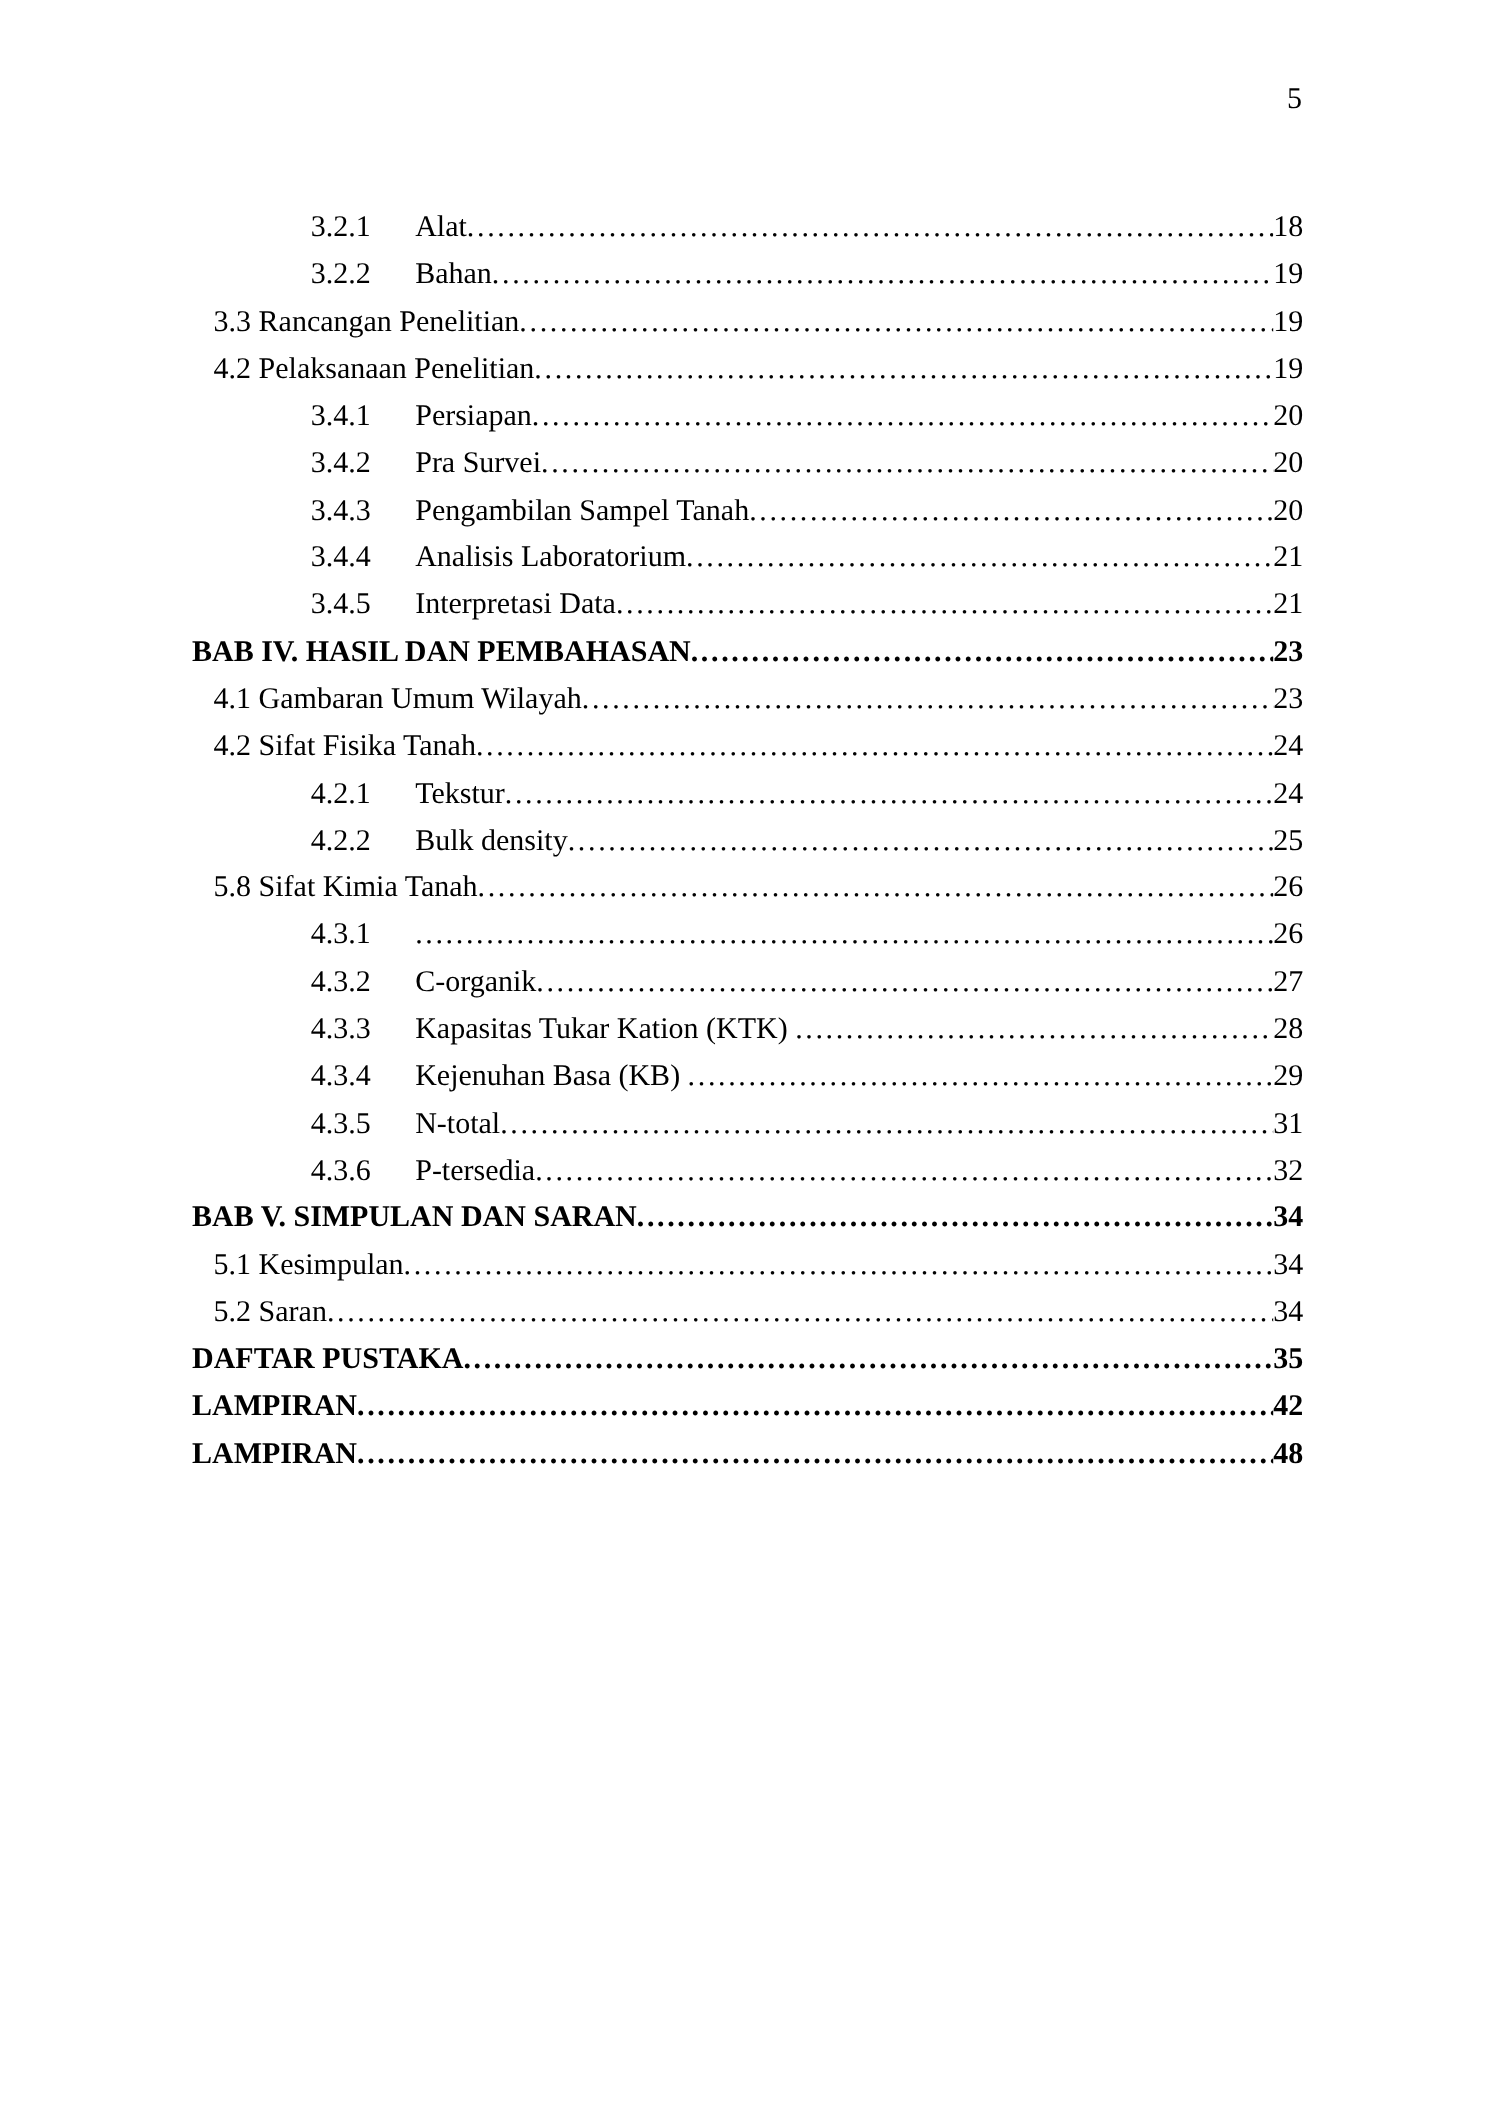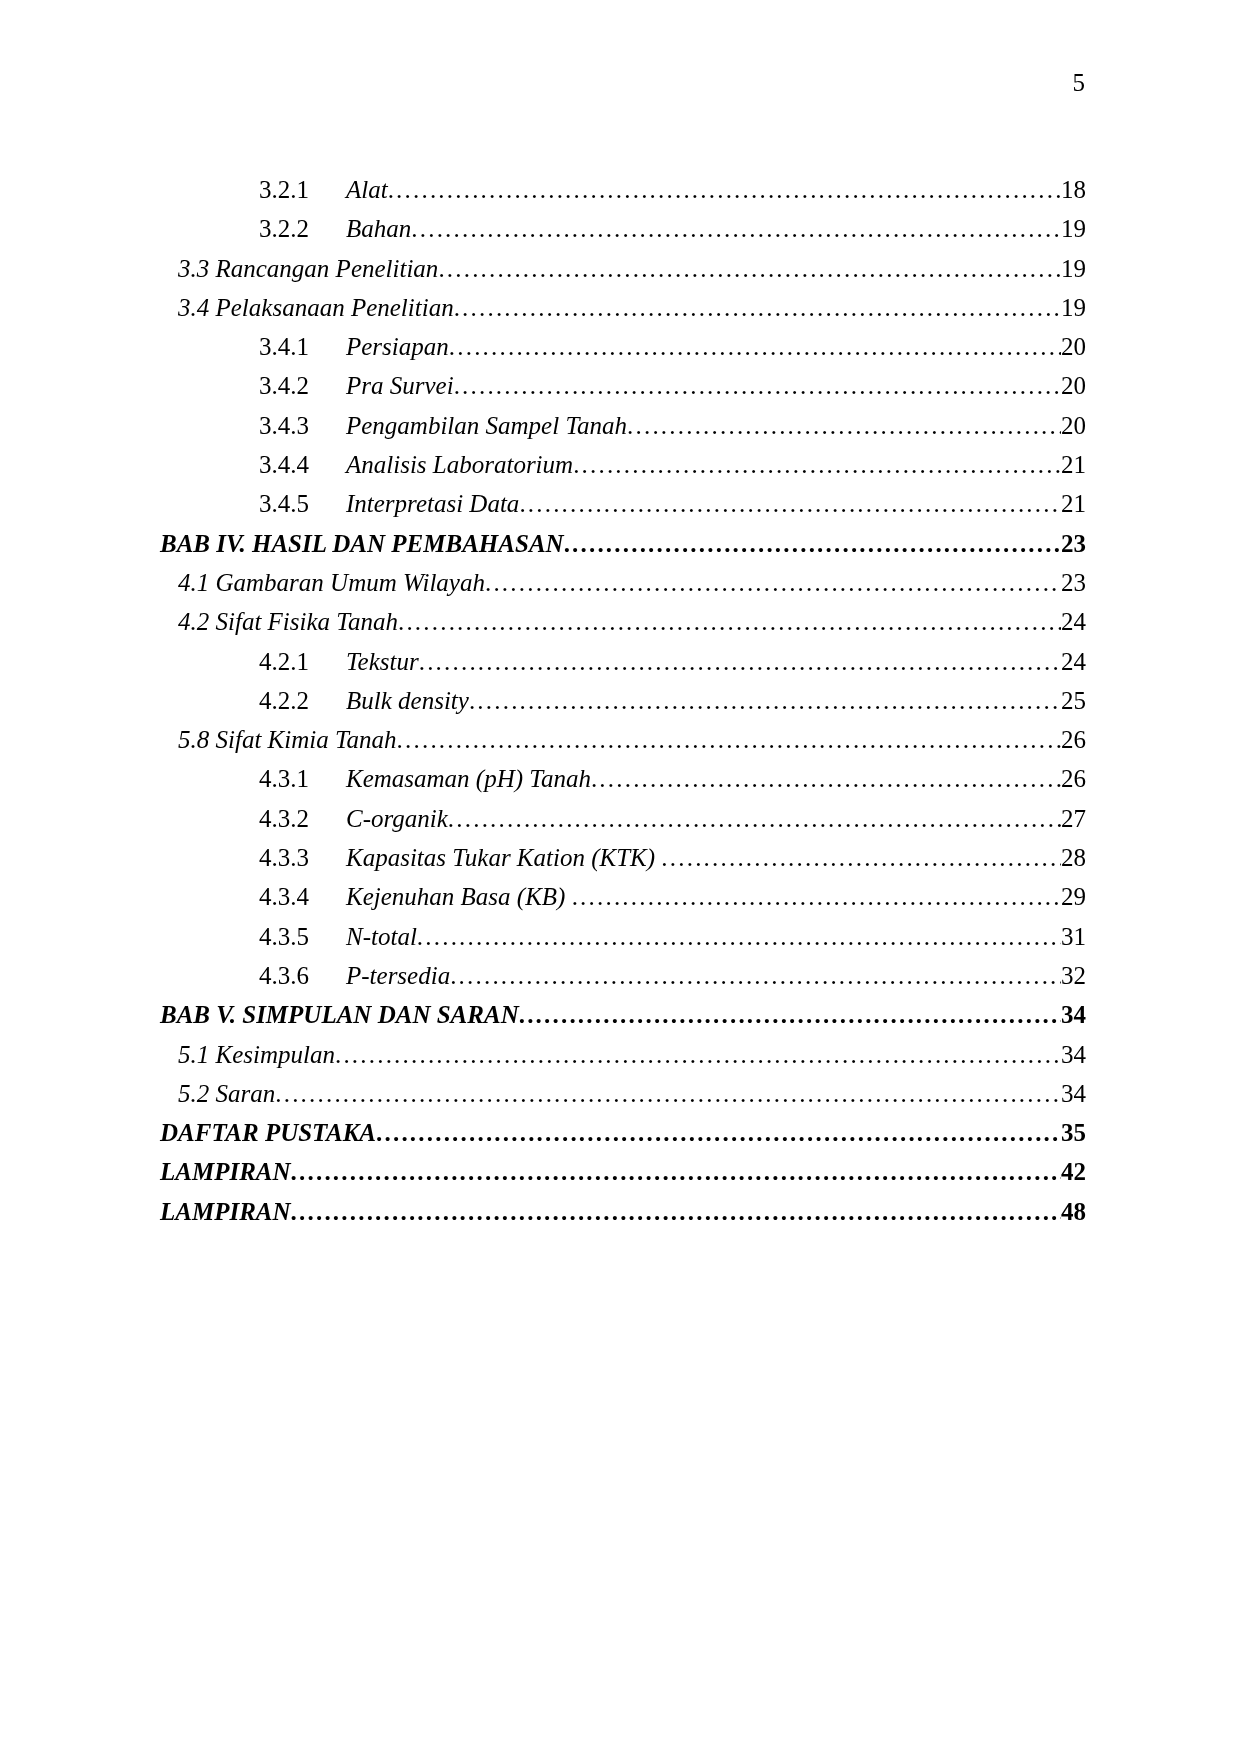--- a/index.html
+++ b/index.html
@@ -41,21 +41,20 @@
   .num {
     display: inline-block;
     width: 87px;
     flex: 0 0 auto;
     white-space: pre;
     margin-left: 44px;
   }
   .lbl {
     flex: 0 0 auto;
     white-space: pre;
-    font-style: italic;
   }
   .dots {
     flex: 1 1 auto;
     overflow: hidden;
     white-space: nowrap;
     letter-spacing: 2.2px;
   }
   .pg {
     flex: 0 0 auto;
     white-space: pre;
@@ -79,21 +78,21 @@
         <span class="lbl">Bahan</span>
         <span class="dots">....................................................................................................................................................................................</span>
         <span class="pg">19</span>
       </div>
       <div class="toc-row lvl2">
         <span class="lbl">3.3 Rancangan Penelitian</span>
         <span class="dots">....................................................................................................................................................................................</span>
         <span class="pg">19</span>
       </div>
       <div class="toc-row lvl2">
-        <span class="lbl">3.4 Pelaksanaan Penelitian</span>
+        <span class="lbl">4.2 Pelaksanaan Penelitian</span>
         <span class="dots">....................................................................................................................................................................................</span>
         <span class="pg">19</span>
       </div>
       <div class="toc-row lvl3">
         <span class="num">3.4.1</span>
         <span class="lbl">Persiapan</span>
         <span class="dots">....................................................................................................................................................................................</span>
         <span class="pg">20</span>
       </div>
       <div class="toc-row lvl3">
@@ -147,21 +146,20 @@
         <span class="dots">....................................................................................................................................................................................</span>
         <span class="pg">25</span>
       </div>
       <div class="toc-row lvl2">
         <span class="lbl">5.8 Sifat Kimia Tanah</span>
         <span class="dots">....................................................................................................................................................................................</span>
         <span class="pg">26</span>
       </div>
       <div class="toc-row lvl3">
         <span class="num">4.3.1</span>
-        <span class="lbl">Kemasaman (pH) Tanah</span>
         <span class="dots">....................................................................................................................................................................................</span>
         <span class="pg">26</span>
       </div>
       <div class="toc-row lvl3">
         <span class="num">4.3.2</span>
         <span class="lbl">C-organik</span>
         <span class="dots">....................................................................................................................................................................................</span>
         <span class="pg">27</span>
       </div>
       <div class="toc-row lvl3">

